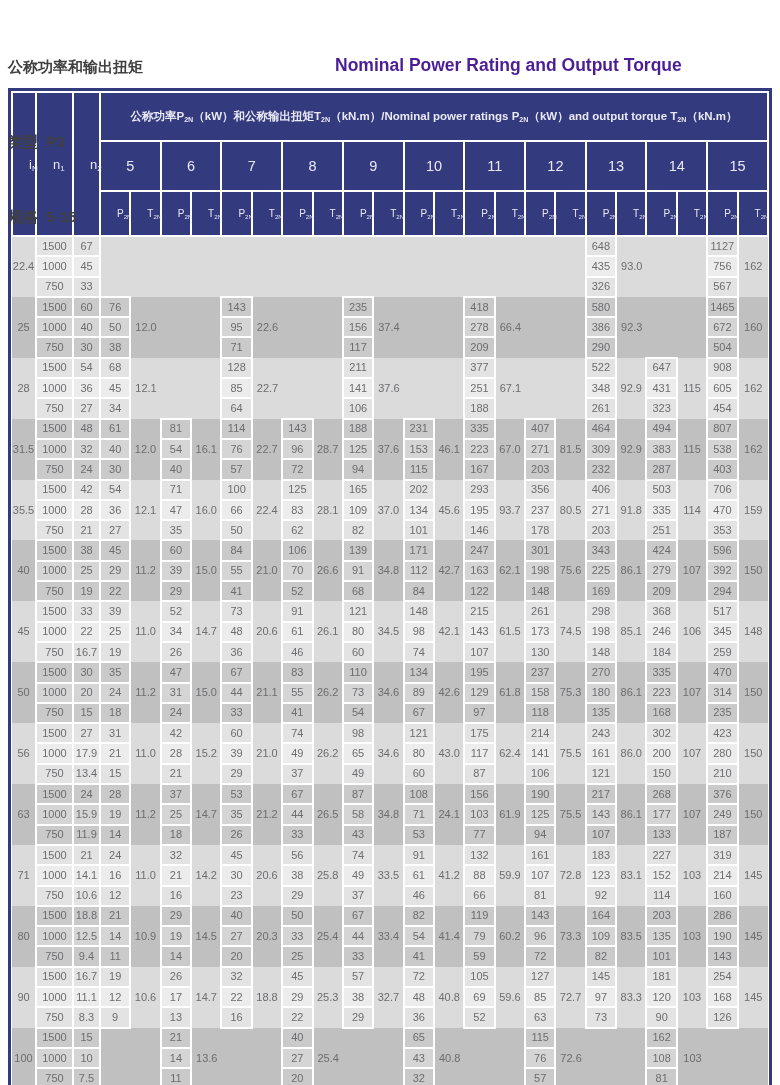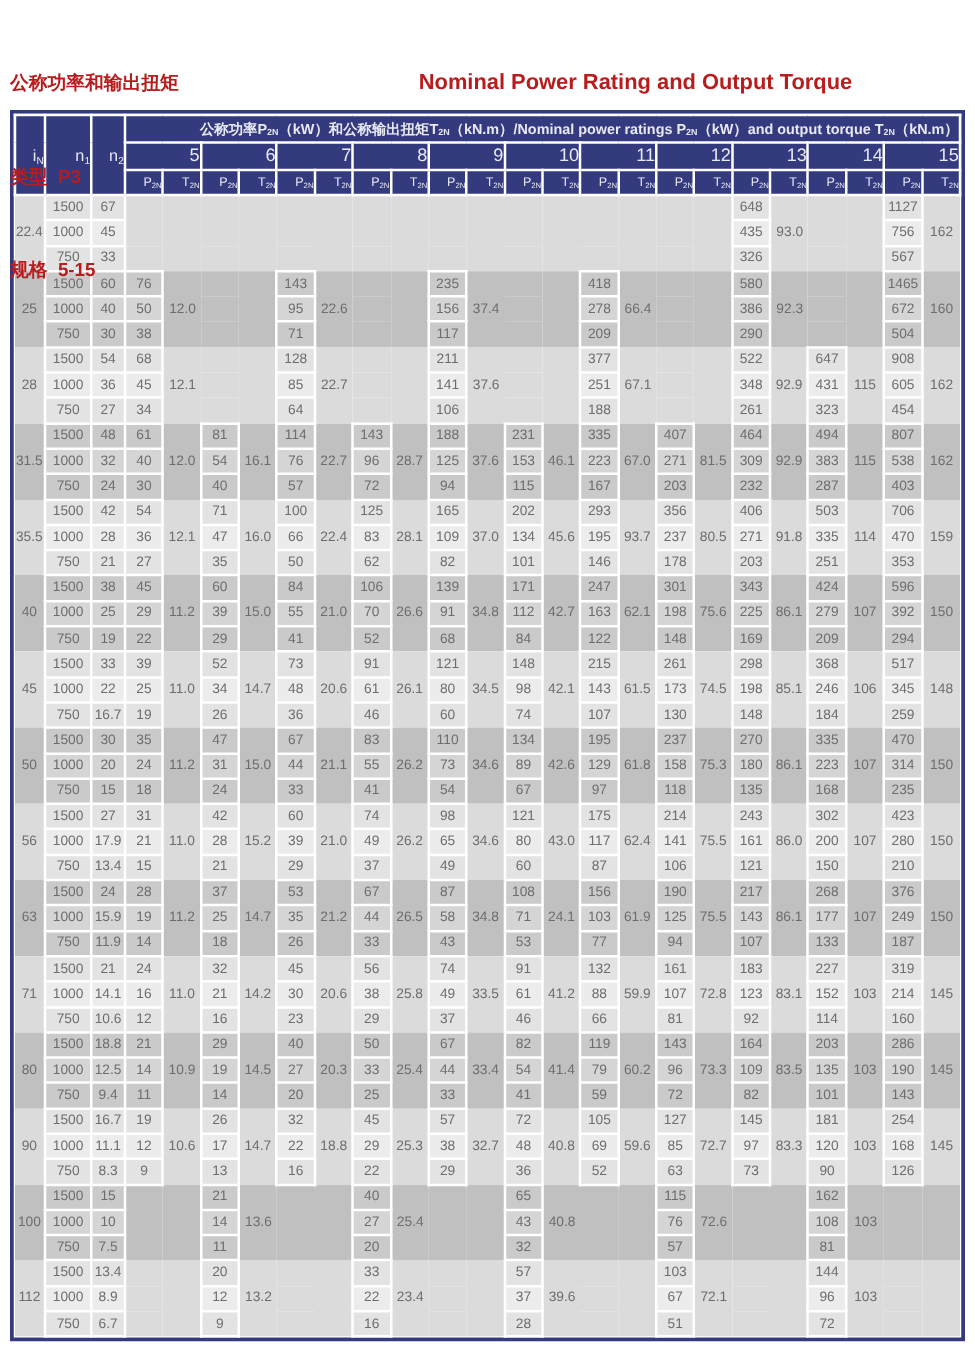--- a/index.html
+++ b/index.html
@@ -4,32 +4,32 @@
 <style>
   :root { --navy:#333a7d; }
   * { box-sizing:border-box; }
   html,body { margin:0; padding:0; }
   body {
     width:780px; height:1085px; background:#ffffff; overflow:hidden;
     font-family:"Liberation Sans","DejaVu Sans",sans-serif;
   }
   .titles { position:relative; height:88px; }
   .title-zh {
-    position:absolute; left:8px; top:4px; color:#b91c1c;
+    position:absolute; left:8px; top:4px; color:#404040;
     font-weight:bold; font-size:15px; line-height:25px; white-space:pre;
   }
   .title-en {
-    position:absolute; left:335px; top:2px; color:#b91c1c;
+    position:absolute; left:335px; top:2px; color:#4c1d95;
     font-weight:bold; font-size:17.5px; line-height:25.5px; white-space:pre;
   }
   .table-wrap { margin:0 8px; border:3px solid var(--navy); }
   table { border-collapse:collapse; table-layout:fixed; width:100%; }
   thead th {
     background:var(--navy); color:#e9e9f4; font-weight:normal;
-    border:2px solid #ffffff; padding:0; text-align:right;
+    border:2px solid #ffffff; padding:16px; text-align:center;
   }
   th.banner-th { font-size:11.5px; height:22px; font-weight:bold; }
   th.corner-th { font-size:13px;margin-left:11px; }
   th.size-th { font-size:14.5px; height:22px; }
   th.sub-th { font-size:10px; height:20px; }
   .subsc { font-size:0.62em; vertical-align:baseline; position:relative; top:0.28em; }
   tbody td {
     text-align:center; vertical-align:middle; padding:0;
     font-size:11px; color:#6d6d70; height:20.3px; line-height:1;
   }

